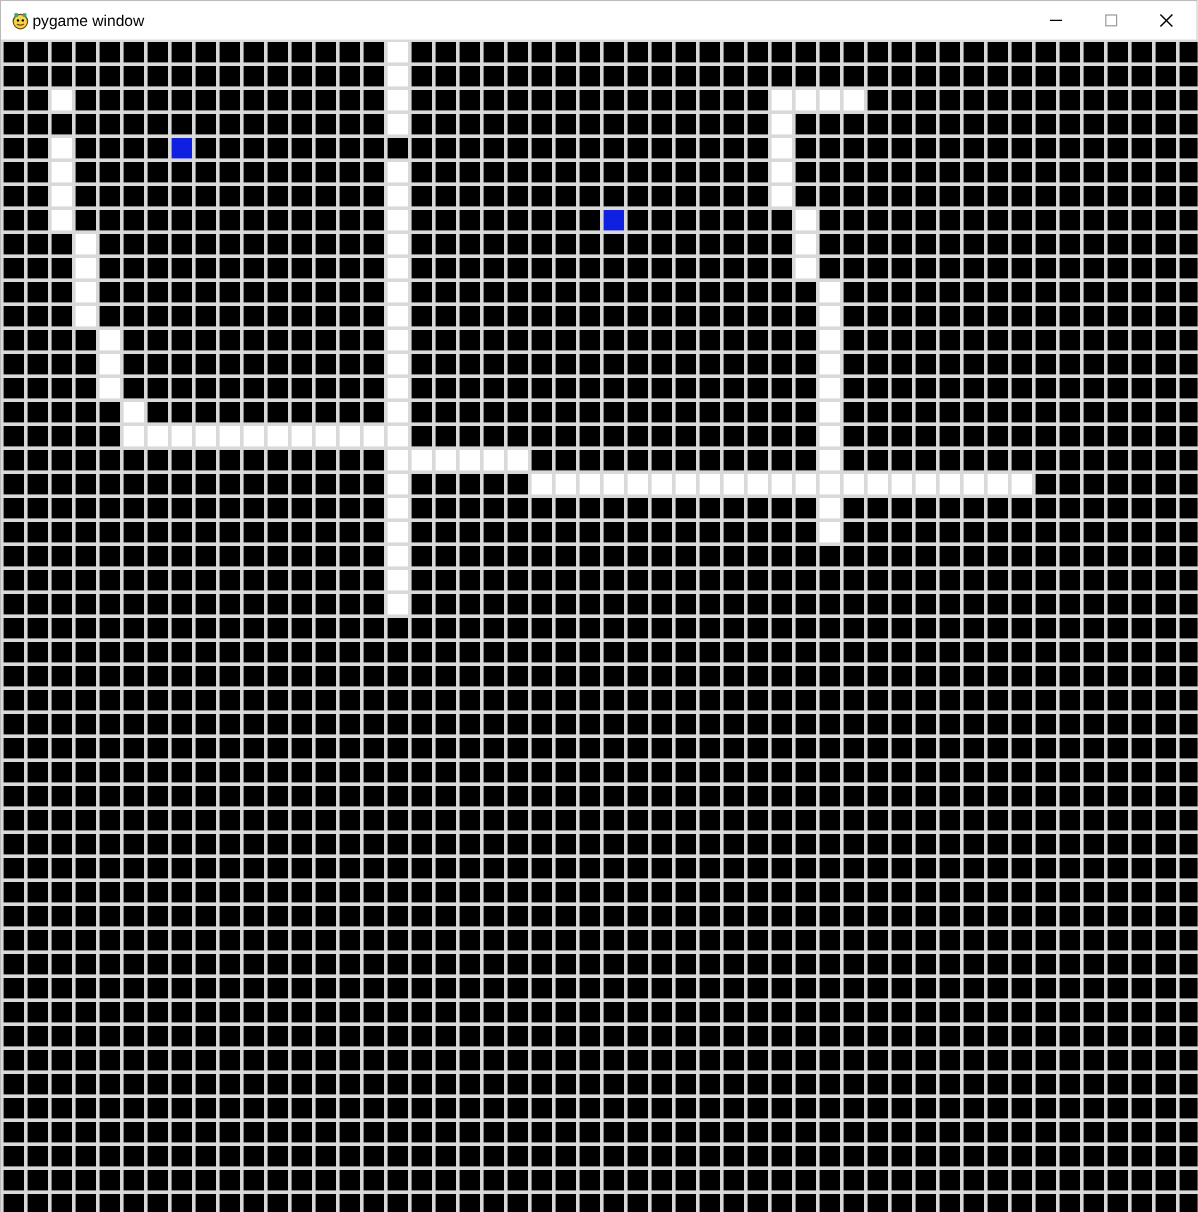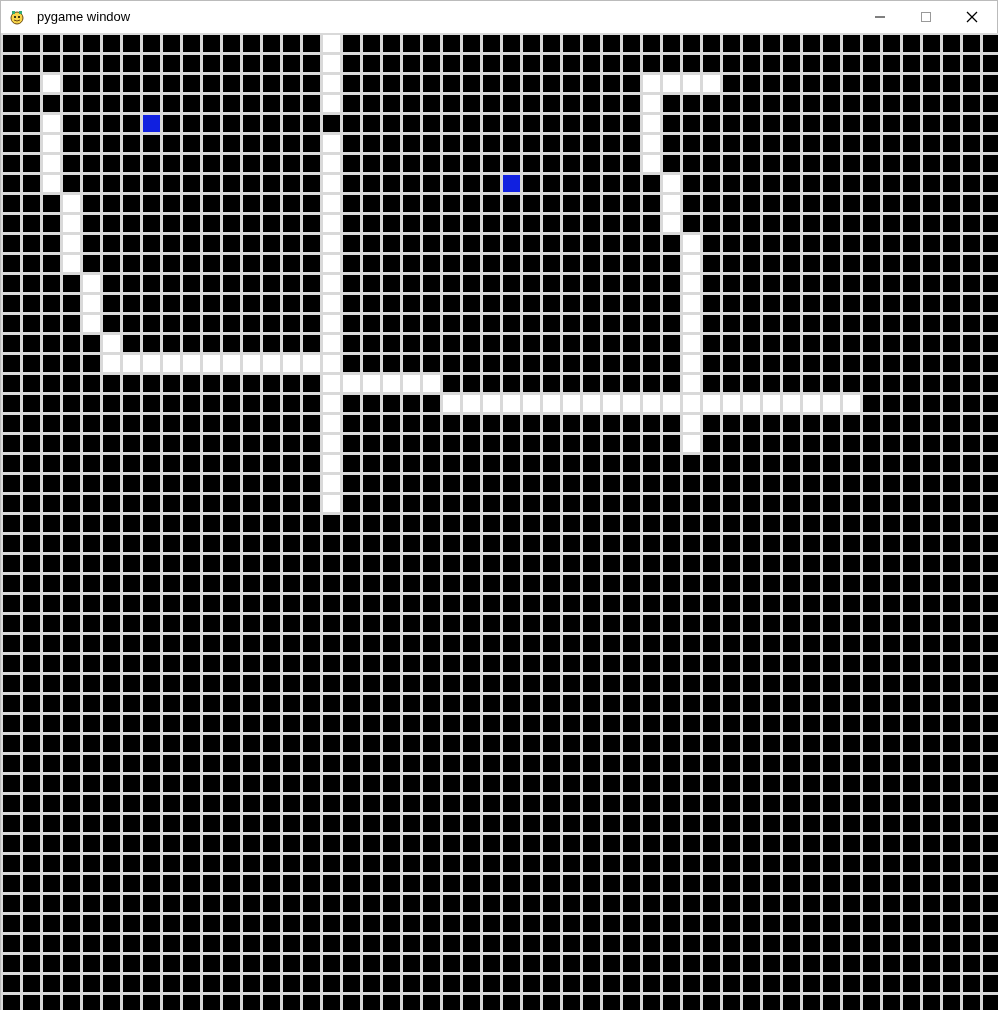--- a/index.html
+++ b/index.html
@@ -1,19 +1,19 @@
 <!DOCTYPE html>
 <html><head>
 <meta charset="utf-8">
 <style>
   html,body{margin:0;padding:0;background:#fff;font-family:"Segoe UI",Arial,sans-serif;}
   .window{width:998px;box-sizing:border-box;border:1px solid #bbb;background:#fff;}
   .titlebar{height:32px;display:flex;align-items:center;justify-content:space-between;
             padding:0 2px 0 8px;background:#fff;}
-  .title-left{display:flex;gap:12px;}
+  .title-left{display:flex;align-items:center;gap:2px;}
   .title-text{font-size:13px;color:#000;}
   .appicon{width:16px;height:16px;}
   .ctrls{display:flex;}
   .ctrl{width:46px;height:32px;display:flex;align-items:center;justify-content:center;}
   .ctrl svg{display:block;}
   .ctrl.disabled svg *{stroke:#999;}
   .client{background:#d9d9d9;padding:0;}
   #grid{display:block;}
 </style>
 </head>

